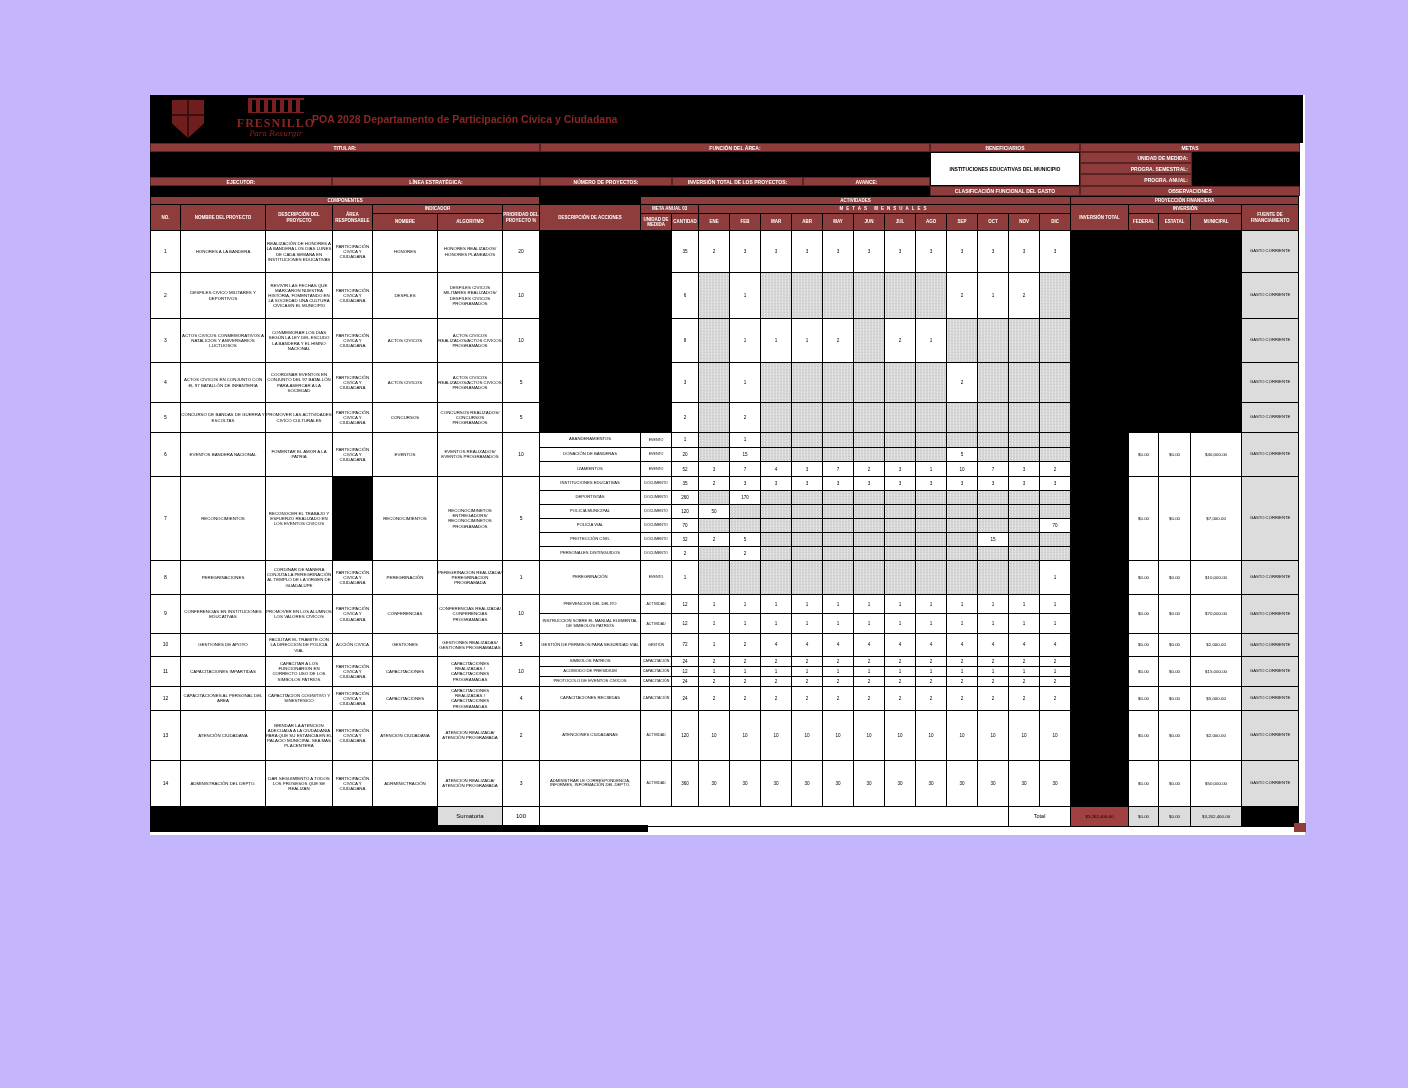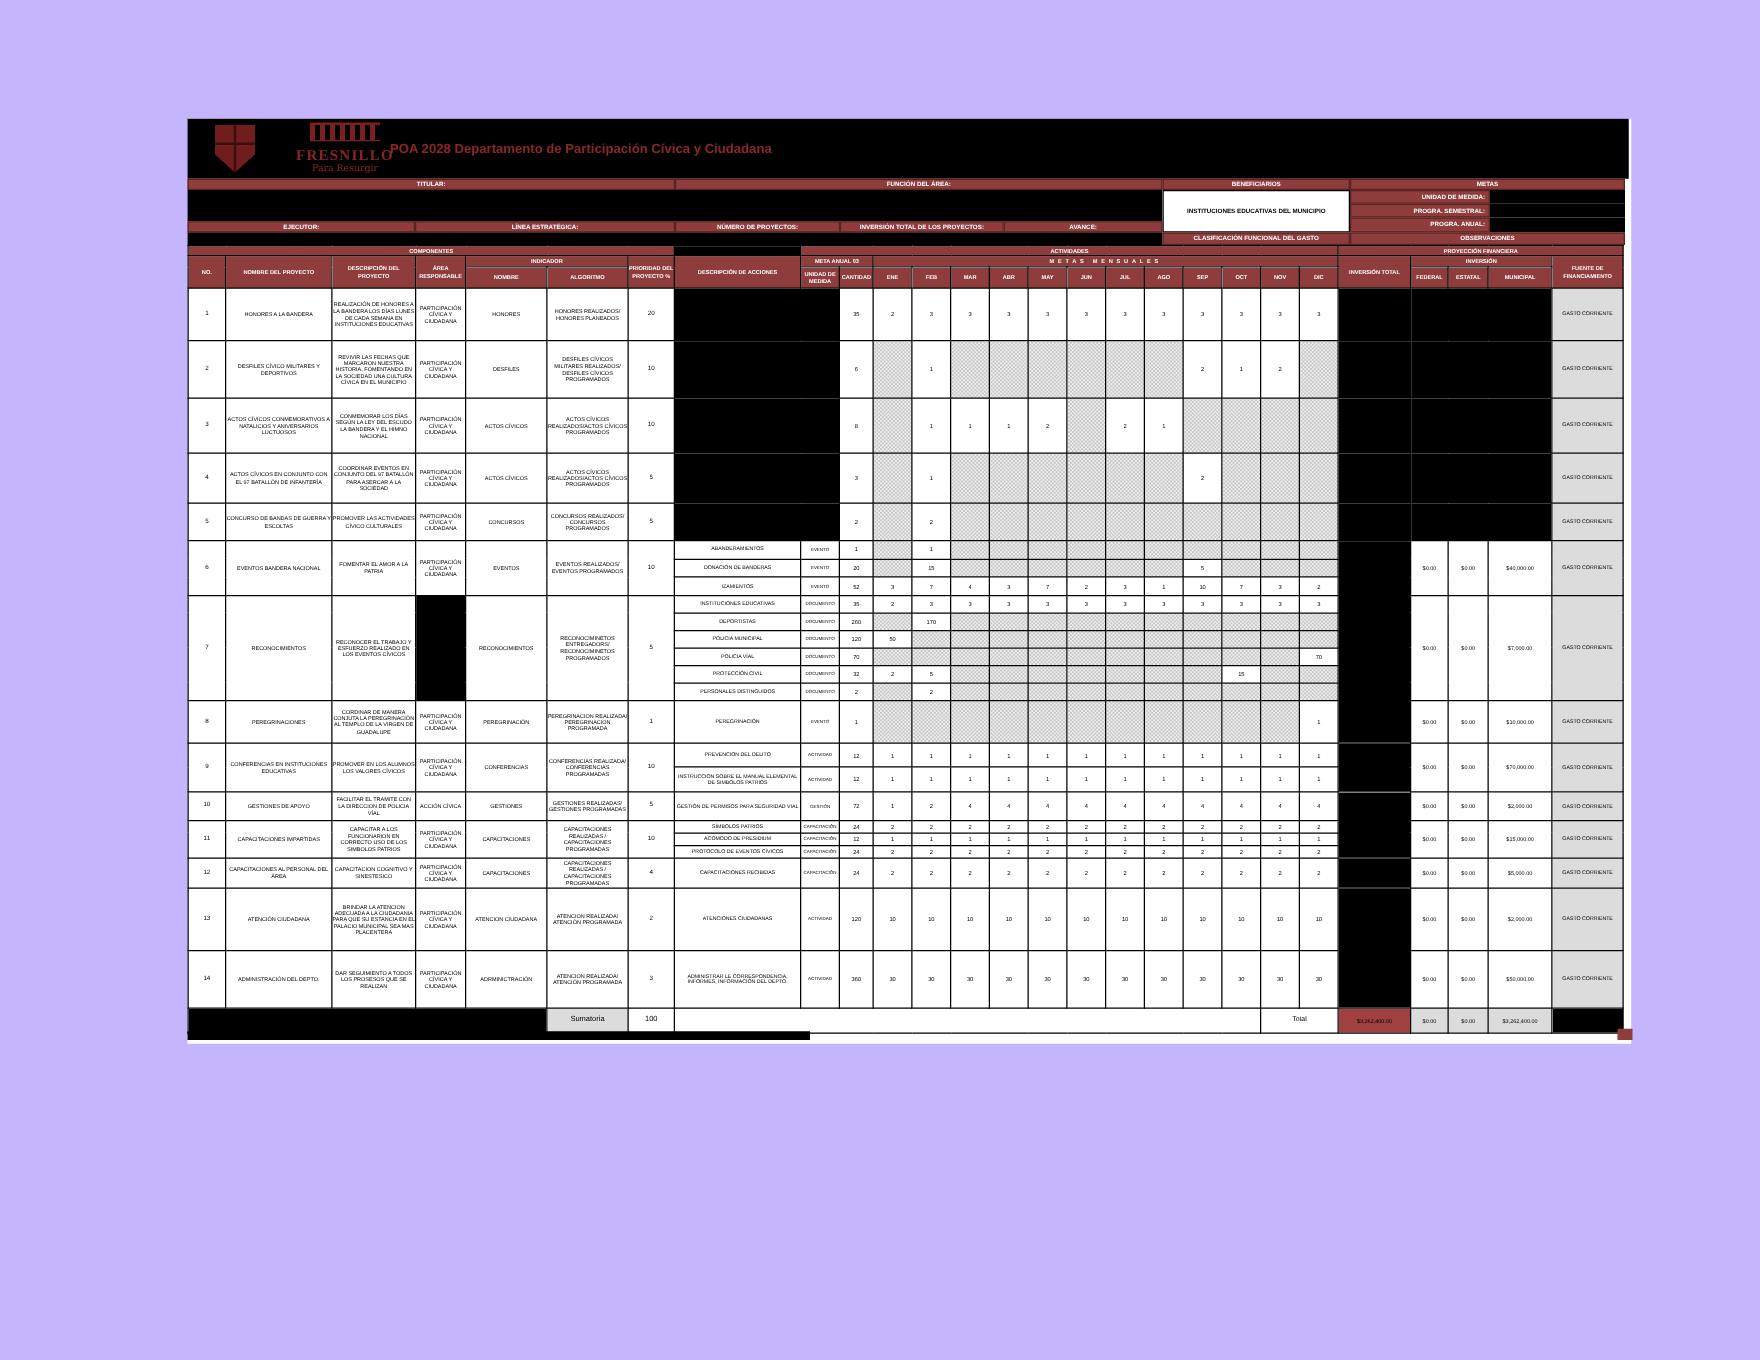--- a/index.html
+++ b/index.html
@@ -11,21 +11,21 @@
   .logo-band{position:absolute;left:0;top:0;width:1153px;height:48px;background:#000;}
   .crest{position:absolute;left:22px;top:5px;width:32px;height:38px;background:#701d1d;
          clip-path:polygon(0 0,100% 0,100% 62%,50% 100%,0 62%);
          background-image:linear-gradient(#3c0e0e 0 0),linear-gradient(#3c0e0e 0 0);
          background-size:2px 100%,100% 2px;background-position:15px 0,0 14px;background-repeat:no-repeat;}
   .wordmark{position:absolute;left:66px;top:2px;width:120px;height:44px;text-align:center;color:#8a2525;}
   .wm-building{display:inline-block;width:56px;height:12px;margin-top:1px;
          background:repeating-linear-gradient(90deg,#7b2020 0 4px,transparent 4px 8px);
          border-top:2px solid #7b2020;border-bottom:1.5px solid #7b2020;}
   .wm-name{font-family:"Liberation Serif", serif;font-weight:bold;font-size:12px;letter-spacing:1px;line-height:12px;}
-  .wm-tag{font-family:"DejaVu Serif", serif;font-size:7.5px;line-height:9px;}
+  .wm-tag{font-family:"DejaVu Serif", serif;font-style:italic;font-size:7.5px;line-height:9px;}
   .doc-title{position:absolute;left:162px;top:0;height:48px;line-height:48px;color:#8a2727;
          font-weight:bold;font-size:10.5px;white-space:nowrap;}
 
   
   .band{position:absolute;background:#8e3c3c;color:#fff;font-weight:bold;font-size:5px;
         display:flex;align-items:center;justify-content:center;border:0.5px solid #5c2323;box-sizing:border-box;}
   .blackbar{position:absolute;background:#000;}
   .whitebox{position:absolute;background:#fff;border:1px solid #000;box-sizing:border-box;
         display:flex;align-items:center;justify-content:center;text-align:center;
         font-size:5px;font-weight:bold;color:#000;padding:0 8px;}

